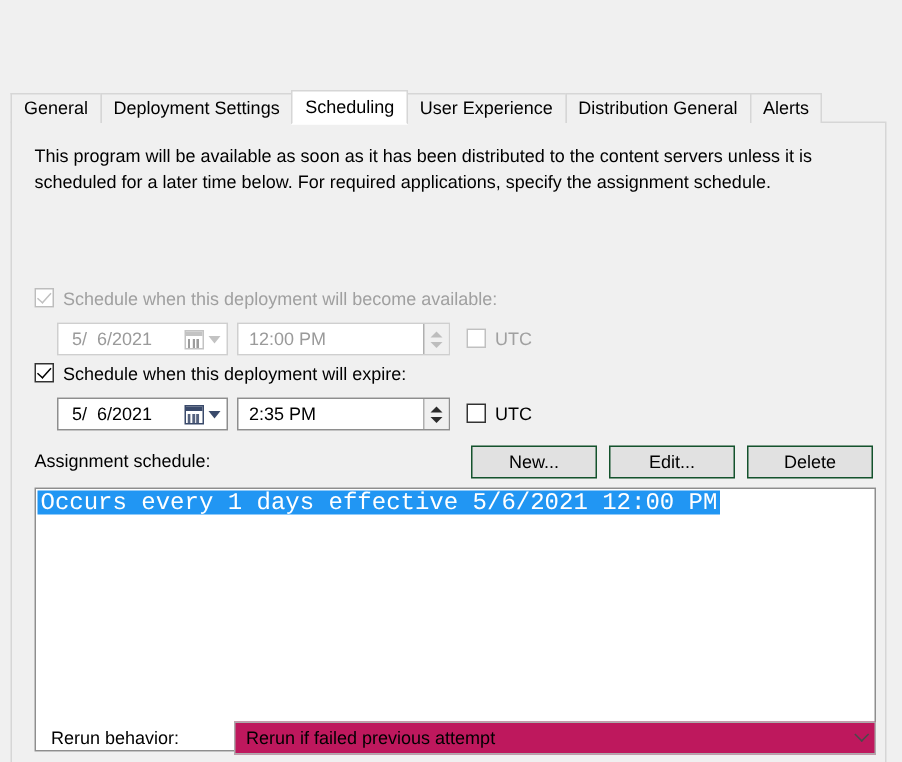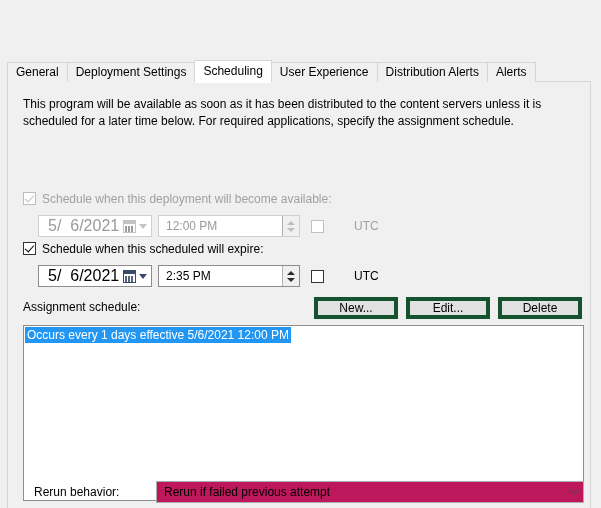--- a/index.html
+++ b/index.html
@@ -99,21 +99,21 @@
     width: 114px; height: 22px;
     background: #fff;
     border: 1px solid #8e8e8e;
     display: flex; align-items: center;
     position: relative;
   }
   .datepicker.disabled { border-color: #cfcfcf; }
   .datepicker .dval {
     flex: 1;
     padding-left: 9px;
-    font-size: 16px;
+    font-size: 12px;
     color: #000;
     white-space: pre;
   }
   .datepicker.disabled .dval { color: #9a9a9a; }
   .dp-btns { display: flex; align-items: center; padding-right: 4px; gap: 3px; }
   .cal-icon {
     width: 13px; height: 13px;
     border: 1px solid #3a4a6b;
     background: #fff;
     position: relative;
@@ -176,39 +176,39 @@
   }
   .spin .down {
     width: 0; height: 0;
     border-left: 4px solid transparent;
     border-right: 4px solid transparent;
     border-top: 4px solid #2b2b2b;
   }
   .spin.disabled .up { border-bottom-color: #bdbdbd; }
   .spin.disabled .down { border-top-color: #bdbdbd; }
 
-  .utcwrap { display: flex; align-items: flex-end; margin-left: 11px; gap: 24px; }
+  .utcwrap { display: flex; align-items: flex-start; margin-left: 11px; }
   .utc-cb {
     width: 13px; height: 13px;
     border: 1px solid #333; background: #fff;
     margin-right: 6px; flex: 0 0 auto;
   }
   .utc-cb.disabled { border-color: #c0c0c0; }
   .utc-label { font-size: 12px; color: #000; }
   .utc-label.disabled { color: #a0a0a0; }
 
   
   .assign-label {
     position: absolute;
     left: 15px; top: 218px;
     font-size: 12px; color: #000;
   }
   .btn {
     background: #e1e1e1;
-    border: 4px solid #14532d;
+    border: 1px solid #14532d;
     font-family: "Liberation Sans", sans-serif;
     font-size: 12px;
     color: #000;
     height: 22px;
     cursor: default;
     display: flex; align-items: center; justify-content: center;
     padding: 0;
   }
   .topbtn { position: absolute; top: 215px; width: 84px; }
   #btn-new { left: 306px; }
@@ -219,26 +219,27 @@
   .listbox {
     position: absolute;
     left: 15px; top: 243px;
     width: 561px; height: 176px;
     background: #fff;
     border: 1px solid #8e8e8e;
     overflow: hidden;
     padding: 1px;
   }
   .listitem {
-    font-size: 12px;
+    font-size: 16px;
     line-height: 16px;
     padding: 0 2px;
     color: #000;
     display: inline-block;
     white-space: nowrap;
+    font-family: Liberation Mono, monospace;
   }
   .listitem.selected {
     background: #2196f3;
     color: #ffffff;
   }
 
   
   .rerun-label {
     position: absolute;
     left: 26px; top: 403px;
@@ -286,21 +287,21 @@
 </head>
 <body>
 
 <div id="root">
 
   <div class="tabstrip">
     <div class="tab">General</div>
     <div class="tab">Deployment Settings</div>
     <div class="tab selected">Scheduling</div>
     <div class="tab">User Experience</div>
-    <div class="tab">Distribution Alerts</div>
+    <div class="tab">Distribution General</div>
     <div class="tab">Alerts</div>
   </div>
 
   <div class="tabpanel">
 
     <div class="desc">This program will be available as soon as it has been distributed to the content servers unless it is scheduled for a later time below. For required applications, specify the assignment schedule.</div>
 
     <div class="checkrow" style="left:15px; top:110px;">
       <div class="cb checked disabled"></div>
       <div class="cb-label disabled">Schedule when this deployment will become available:</div>
@@ -322,21 +323,21 @@
         </div>
       </div>
       <div class="utcwrap">
         <span class="utc-cb disabled"></span>
         <span class="utc-label disabled">UTC</span>
       </div>
     </div>
 
     <div class="checkrow" style="left:15px; top:160px;">
       <div class="cb checked"></div>
-      <div class="cb-label">Schedule when this scheduled will expire:</div>
+      <div class="cb-label">Schedule when this deployment will expire:</div>
     </div>
 
     <div class="fieldrow" style="left:30px; top:183px;">
       <div class="datepicker">
         <div class="dval">5/  6/2021</div>
         <div class="dp-btns">
           <span class="cal-icon"></span>
           <span class="dp-arrow"></span>
         </div>
       </div>

